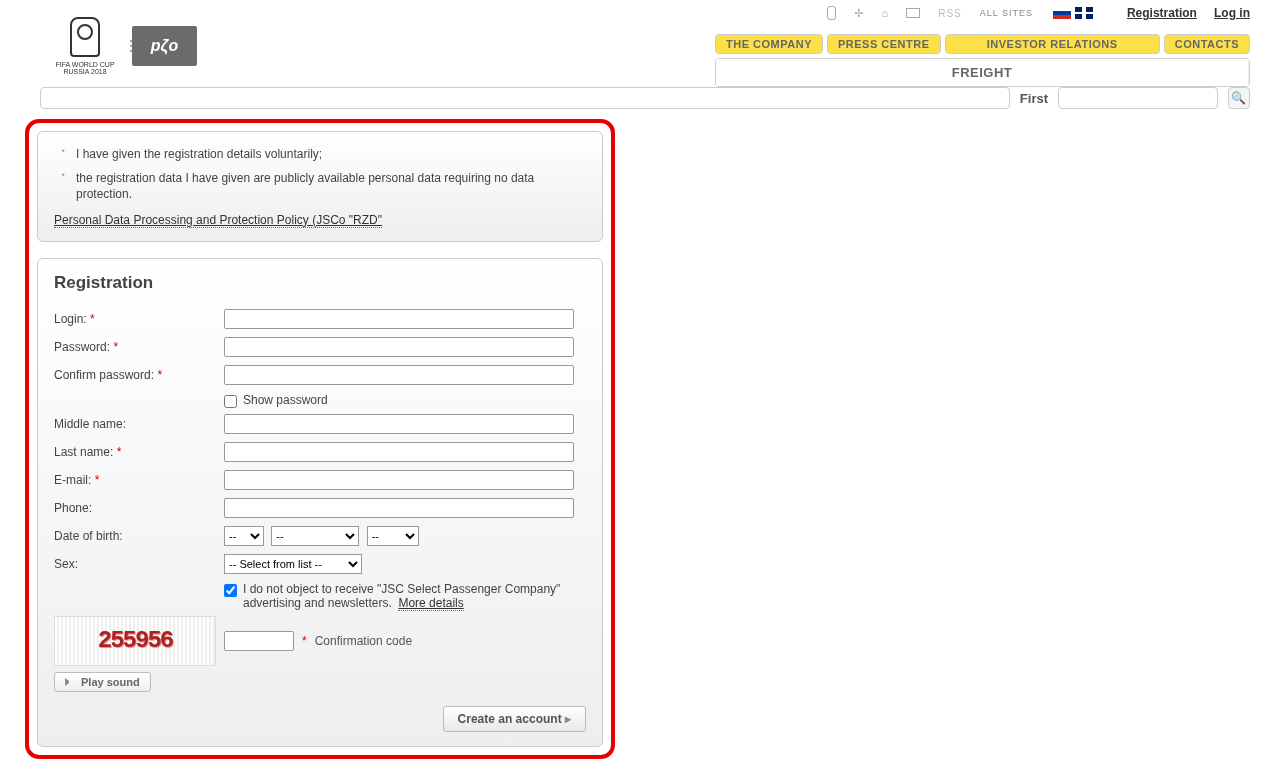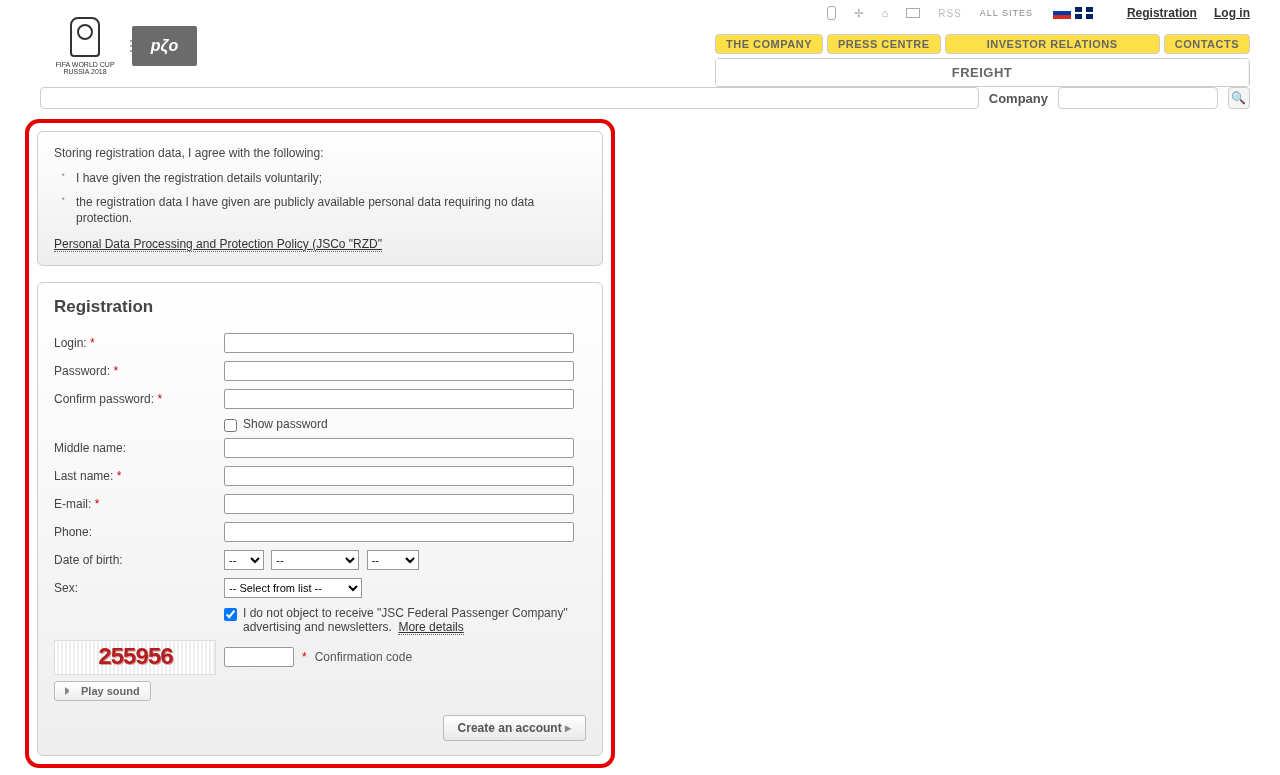--- a/index.html
+++ b/index.html
@@ -61,21 +61,21 @@
 .form-input input[type=text], .form-input input[type=password] { width:350px; height:20px; border:1px solid #999; border-radius:2px; background:#fff; padding:0 4px; }
 .form-input select { height:20px; border:1px solid #999; background:#fff; font-size:11px; }
 .sel-day { width:40px; }
 .sel-month { width:88px; margin-left:4px; }
 .sel-year { width:52px; margin-left:4px; }
 .sel-sex { width:138px; }
 .checkbox-row { display:flex; align-items:flex-start; gap:6px; padding-left:170px; margin-bottom:6px; font-size:12px; }
 .checkbox-row input { margin-top:2px; }
 .more-link { text-decoration:underline; color:#333; border-bottom:1px dotted #666; }
 .captcha-row { display:flex; align-items:center; gap:8px; margin-top:6px; }
-.captcha-img { width:162px; height:35px; border:1px solid #ddd; background: repeating-linear-gradient(90deg,#fff 0 2px,#eee 2px 4px); display:flex; align-items:center; justify-content:center; font-family: 'Courier New', monospace; font-size:24px; font-weight:bold; color:#b02020; letter-spacing:-2px; text-shadow:1px 1px 0 #d99; overflow:hidden; }
+.captcha-img { width:162px; height:50px; border:1px solid #ddd; background: repeating-linear-gradient(90deg,#fff 0 2px,#eee 2px 4px); display:flex; align-items:center; justify-content:center; font-family: 'Courier New', monospace; font-size:24px; font-weight:bold; color:#b02020; letter-spacing:-2px; text-shadow:1px 1px 0 #d99; overflow:hidden; }
 .captcha-input { width:70px; height:20px; border:1px solid #999; border-radius:2px; margin-left: 0; }
 .captcha-code-label { font-size:12px; color:#555; }
 .play-sound-btn { margin-top:6px; border:1px solid #bbb; border-radius:3px; background:linear-gradient(#fff,#eee); padding:3px 10px; font-size:11px; font-weight:bold; color:#666; cursor:pointer; display:inline-flex; align-items:center; gap:6px; }
 .speaker-icon { width:10px; height:8px; display:inline-block; border-left:4px solid #888; border-top:3px solid transparent; border-bottom:3px solid transparent; }
 .create-btn-row { text-align:right; margin-top:14px; }
 .create-btn { border:1px solid #bbb; border-radius:3px; background:linear-gradient(#fff,#e8e8e8); padding:5px 14px; font-size:12px; font-weight:bold; color:#555; cursor:pointer; }
 .create-btn::after { content:" ▸"; color:#888; }
 </style>
 </head>
 <body>
@@ -122,31 +122,30 @@
       <div class="nav-tab">CONTACTS</div>
     </div>
     <div class="nav-row2">
       <div class="nav-tab">FREIGHT</div>
     </div>
   </div>
 </div>
 
 <div class="search-bar">
   <div class="breadcrumb-box"></div>
-  <span class="search-label">Company</span>
+  <span class="search-label">First</span>
   <input class="search-input" type="text" style="">
   <div class="search-btn">
     <span>🔍</span>
   </div>
 </div>
 
 <div class="main-wrap">
 
   <div class="panel">
-    <p class="agree-text">Storing registration data, I agree with the following:</p>
     <ul class="agree-list">
       <li>I have given the registration details voluntarily;</li>
       <li>the registration data I have given are publicly available personal data requiring no data protection.</li>
     </ul>
     <a href="#" class="policy-link">Personal Data Processing and Protection Policy (JSCo "RZD"</a>
   </div>
 
   <div class="panel">
     <div class="reg-title">Registration</div>
 
@@ -192,21 +191,21 @@
     </div>
     <div class="form-row">
       <div class="form-label">Sex:</div>
       <div class="form-input">
         <select class="sel-sex"><option>-- Select from list --</option></select>
       </div>
     </div>
     <div class="checkbox-row">
       <input type="checkbox" checked="" style="">
       <span>
-        <span>I do not object to receive "JSC Federal Passenger Company" advertising and newsletters.</span>
+        <span>I do not object to receive "JSC Select Passenger Company" advertising and newsletters.</span>
         &nbsp;<a href="#" class="more-link">More details</a>
       </span>
     </div>
 
     <div class="captcha-row">
       <div class="captcha-img">255956</div>
       <input type="text" class="captcha-input" style="">
       <span class="req">*</span>
       <span class="captcha-code-label">Confirmation code</span>
     </div>

